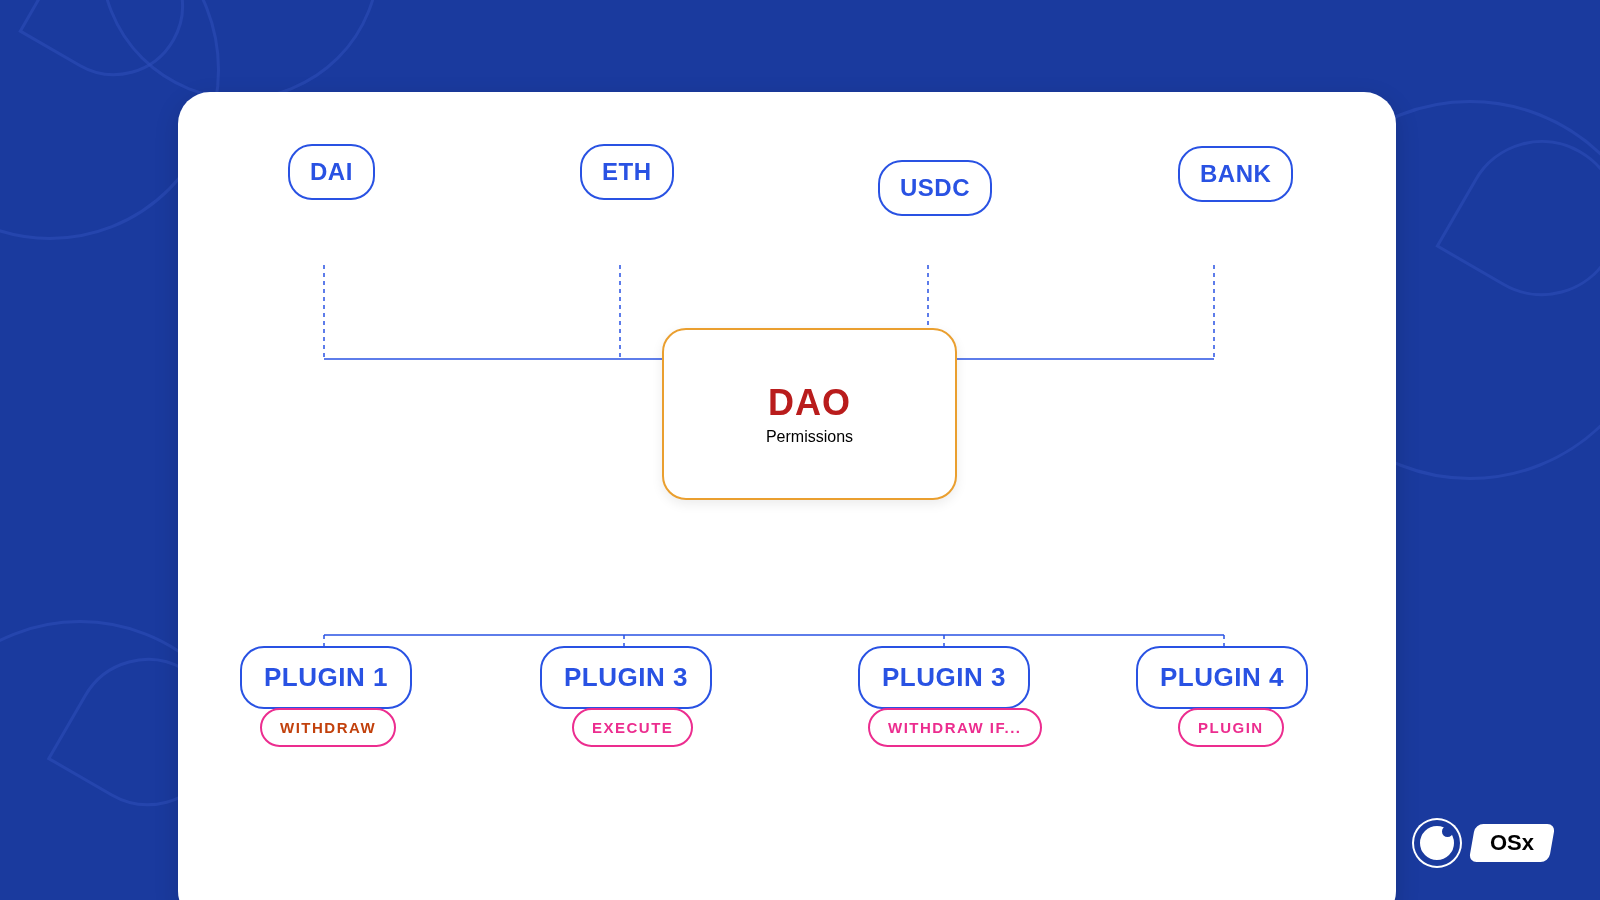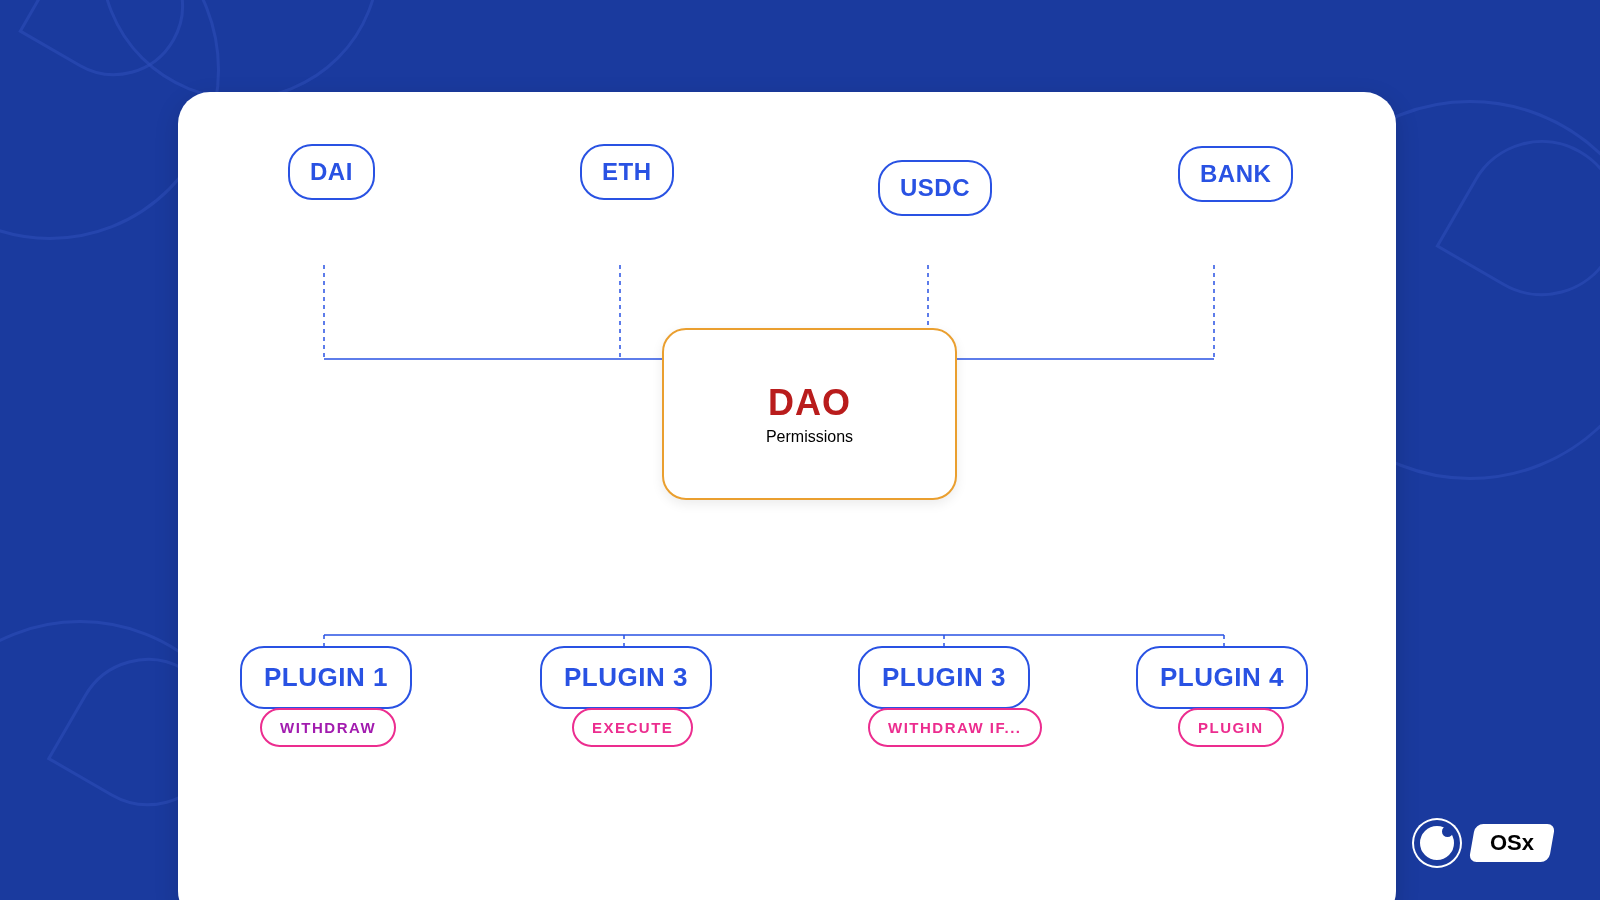--- a/index.html
+++ b/index.html
@@ -208,21 +208,21 @@
   </div>
 
   <div class="dao-box">
     <div class="dao-title">DAO</div>
     <div class="dao-subtitle">Permissions</div>
   </div>
 
   <div class="pill plugin-pill" style="left:62px; top:554px;align-items:center;">
     <span>PLUGIN 1</span>
   </div>
-  <div class="action-pill pill" style="border-color:#ec2d8f;color:#a21caf;left:82px; top:616px;">
+  <div class="action-pill pill" style="border-color:#ec2d8f;color:#c2410c;left:82px; top:616px;">
     <span>WITHDRAW</span>
   </div>
 
   <div class="pill plugin-pill" style="left:362px; top:554px;">
     <span>PLUGIN 3</span>
   </div>
   <div class="action-pill pill" style="border-color:#ec2d8f;color:#ec2d8f;left:394px; top:616px;">
     <span>EXECUTE</span>
   </div>
 

